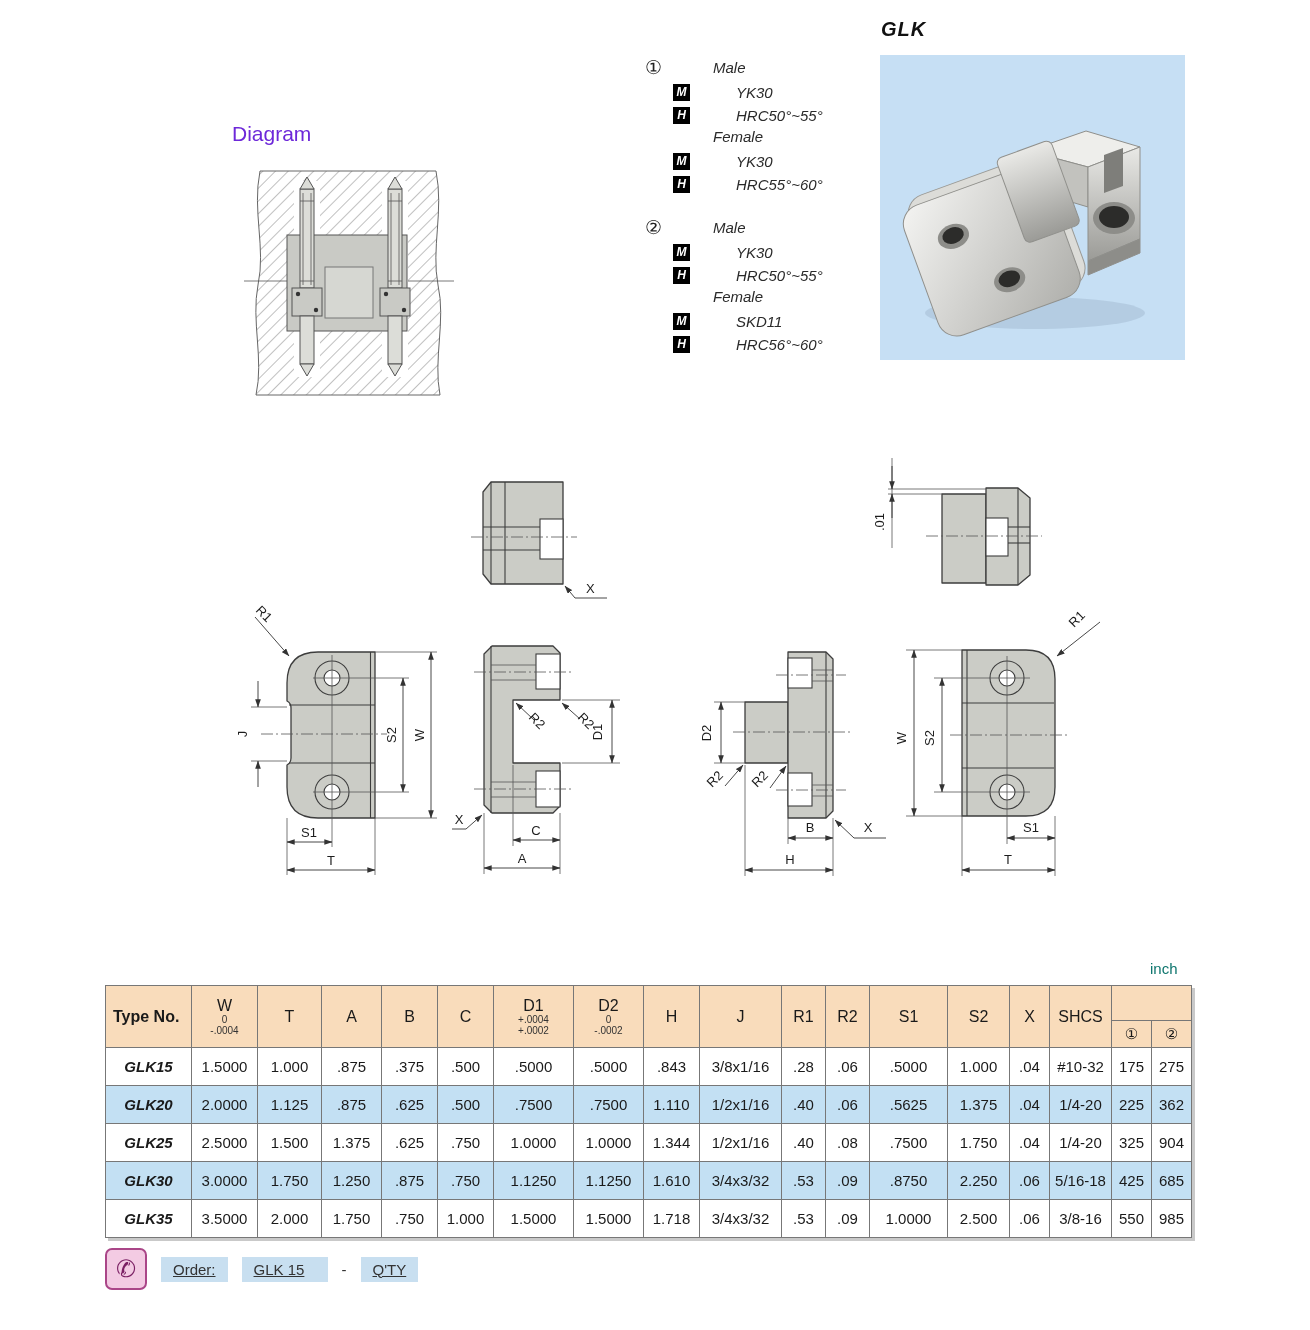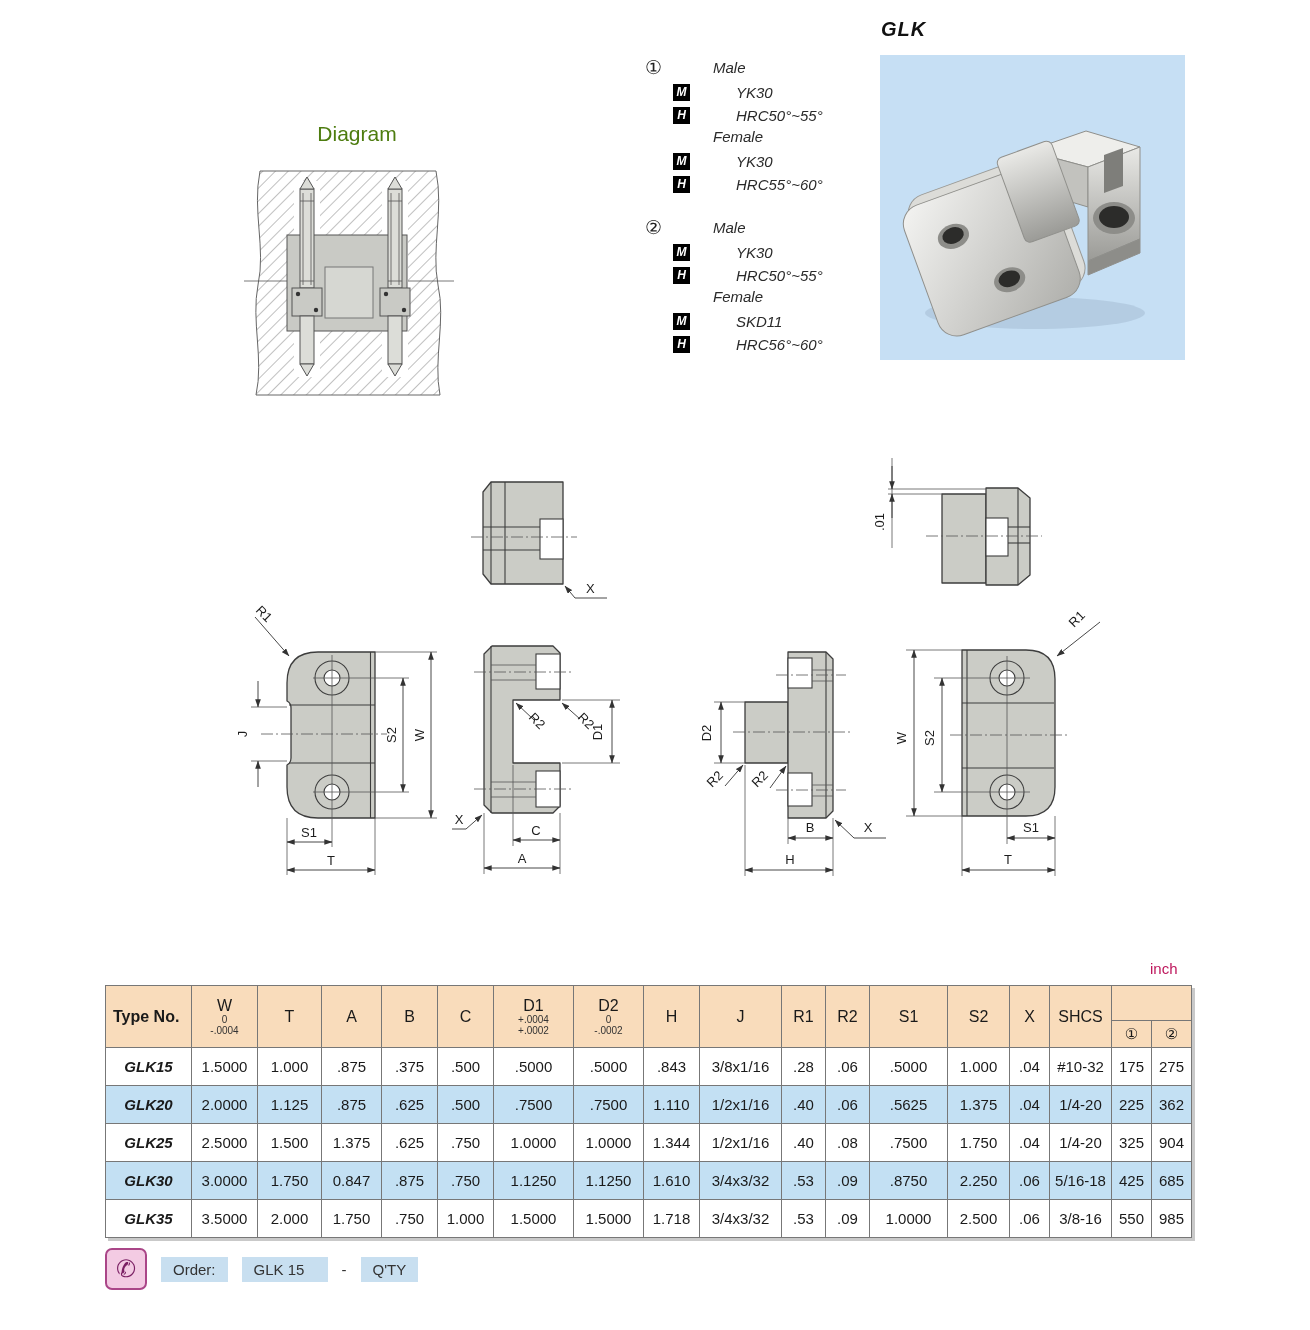--- a/index.html
+++ b/index.html
@@ -1,23 +1,23 @@
 <!DOCTYPE html>
 <html><head>
 <meta charset="utf-8">
 <style>
   html,body{margin:0;padding:0;background:#fff;}
   #page{position:relative;width:1310px;height:1330px;background:#ffffff;
         font-family:"Liberation Sans",sans-serif;color:#1a1a1a;overflow:hidden;}
   .abs{position:absolute;}
 
   
-  .diagram-title{width:250px;text-align:center;font-size:21px;color:#4d7c0f;}
+  .diagram-title{width:250px;text-align:left;font-size:21px;color:#6d28d9;}
   .glk-title{font-size:20px;font-weight:bold;color:#111;letter-spacing:1px;font-style:italic;}
-  .inch-label{font-size:15px;color:#be185d;}
+  .inch-label{font-size:15px;color:#0f766e;}
 
   
   .photo-box{width:305px;height:305px;background:#c6dff4;}
 
   
   .spec-group{width:250px;}
   .spec-num{position:absolute;left:0;top:0;font-size:19px;color:#222;}
   .spec-rows{margin-left:28px;font-style:italic;}
   .spec-row{height:23px;line-height:23px;font-size:15px;color:#2a2a2a;white-space:nowrap;}
   .spec-row.gender{padding-left:40px;}
@@ -48,21 +48,21 @@
   .spec-table td.rowlabel{font-weight:bold;font-style:italic;}
   .spec-table tr.sub th{height:26px;font-size:15px;}
   .spec-table tr.main th{height:34px;}
 
   
   .order-bar{display:flex;align-items:center;gap:14px;}
   .phone-box{width:38px;height:38px;background:#f3cbe3;border:2px solid #aa4688;border-radius:7px;
              display:flex;align-items:center;justify-content:center;}
   .phone-glyph{font-size:24px;color:#7a1f63;line-height:1;}
   .chip{display:inline-block;background:#c8dff0;color:#333;font-size:15px;
-        padding:4px 12px;}
+        padding:4px 12px;text-decoration:underline;}
   .chip.wide{min-width:62px;text-align:left;}
   .dash{font-size:15px;color:#333;}
 </style>
 </head>
 <body>
 
 <div id="page">
 
   <div class="abs diagram-title" style="left:232px;top:122px;">Diagram</div>
 
@@ -519,21 +519,21 @@
           <td>1.750</td>
           <td>.04</td>
           <td>1/4-20</td>
           <td>325</td>
           <td>904</td>
         </tr>
         <tr class="hl">
           <td class="rowlabel">GLK30</td>
           <td>3.0000</td>
           <td>1.750</td>
-          <td>0.847</td>
+          <td>1.250</td>
           <td>.875</td>
           <td>.750</td>
           <td>1.1250</td>
           <td>1.1250</td>
           <td>1.610</td>
           <td>3/4x3/32</td>
           <td>.53</td>
           <td>.09</td>
           <td>.8750</td>
           <td>2.250</td>

